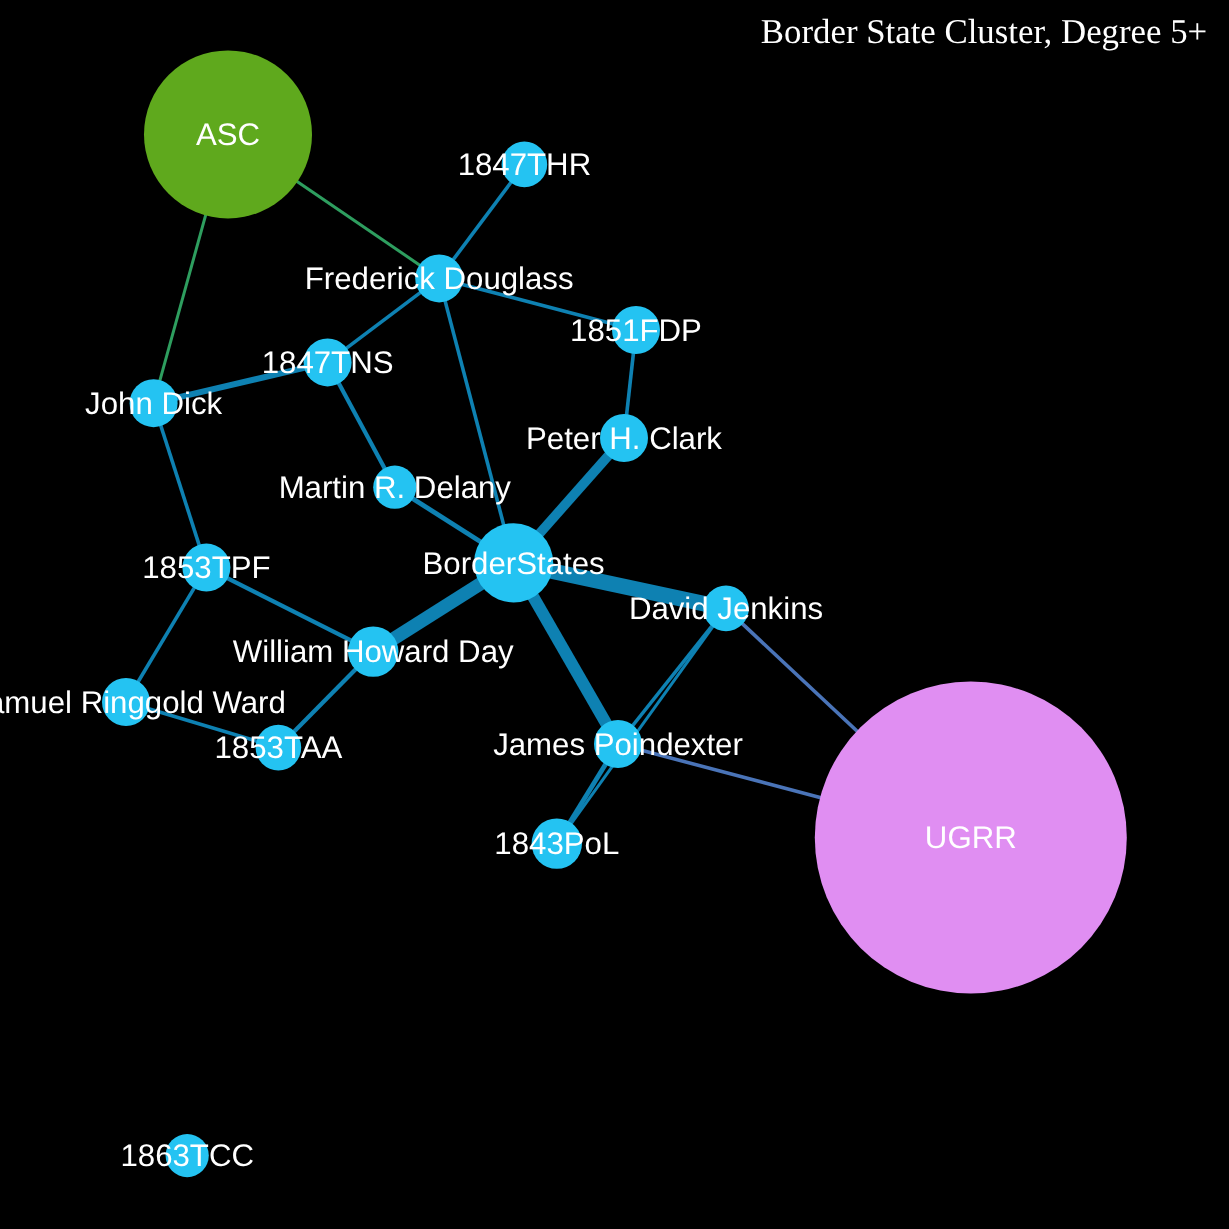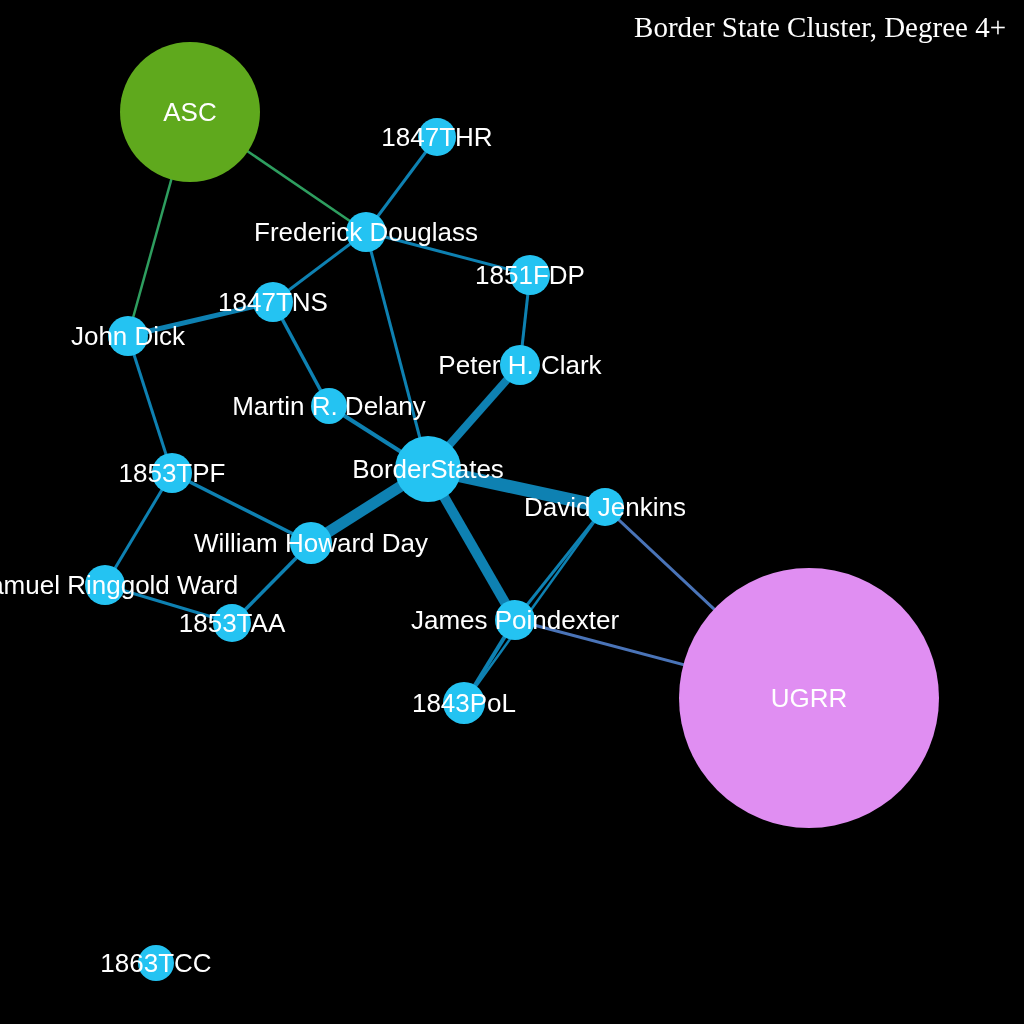--- a/index.html
+++ b/index.html
@@ -96,14 +96,14 @@
       <text x="172" y="473" text-anchor="middle" dominant-baseline="central" class="node-label">1853TPF</text>
       <text x="605" y="507" text-anchor="middle" dominant-baseline="central" class="node-label">David Jenkins</text>
       <text x="311" y="543" text-anchor="middle" dominant-baseline="central" class="node-label">William Howard Day</text>
       <text x="105" y="585" text-anchor="middle" dominant-baseline="central" class="node-label">Samuel Ringgold Ward</text>
       <text x="232" y="623" text-anchor="middle" dominant-baseline="central" class="node-label">1853TAA</text>
       <text x="515" y="620" text-anchor="middle" dominant-baseline="central" class="node-label">James Poindexter</text>
       <text x="464" y="703" text-anchor="middle" dominant-baseline="central" class="node-label">1843PoL</text>
       <text x="809" y="698" text-anchor="middle" dominant-baseline="central" class="node-label">UGRR</text>
       <text x="156" y="963" text-anchor="middle" dominant-baseline="central" class="node-label">1863TCC</text>
     </svg>
-  <div class="chart-title">Border State Cluster, Degree 4+</div>
+  <div class="chart-title">Border State Cluster, Degree 5+</div>
 </div>
 
 </body></html>

